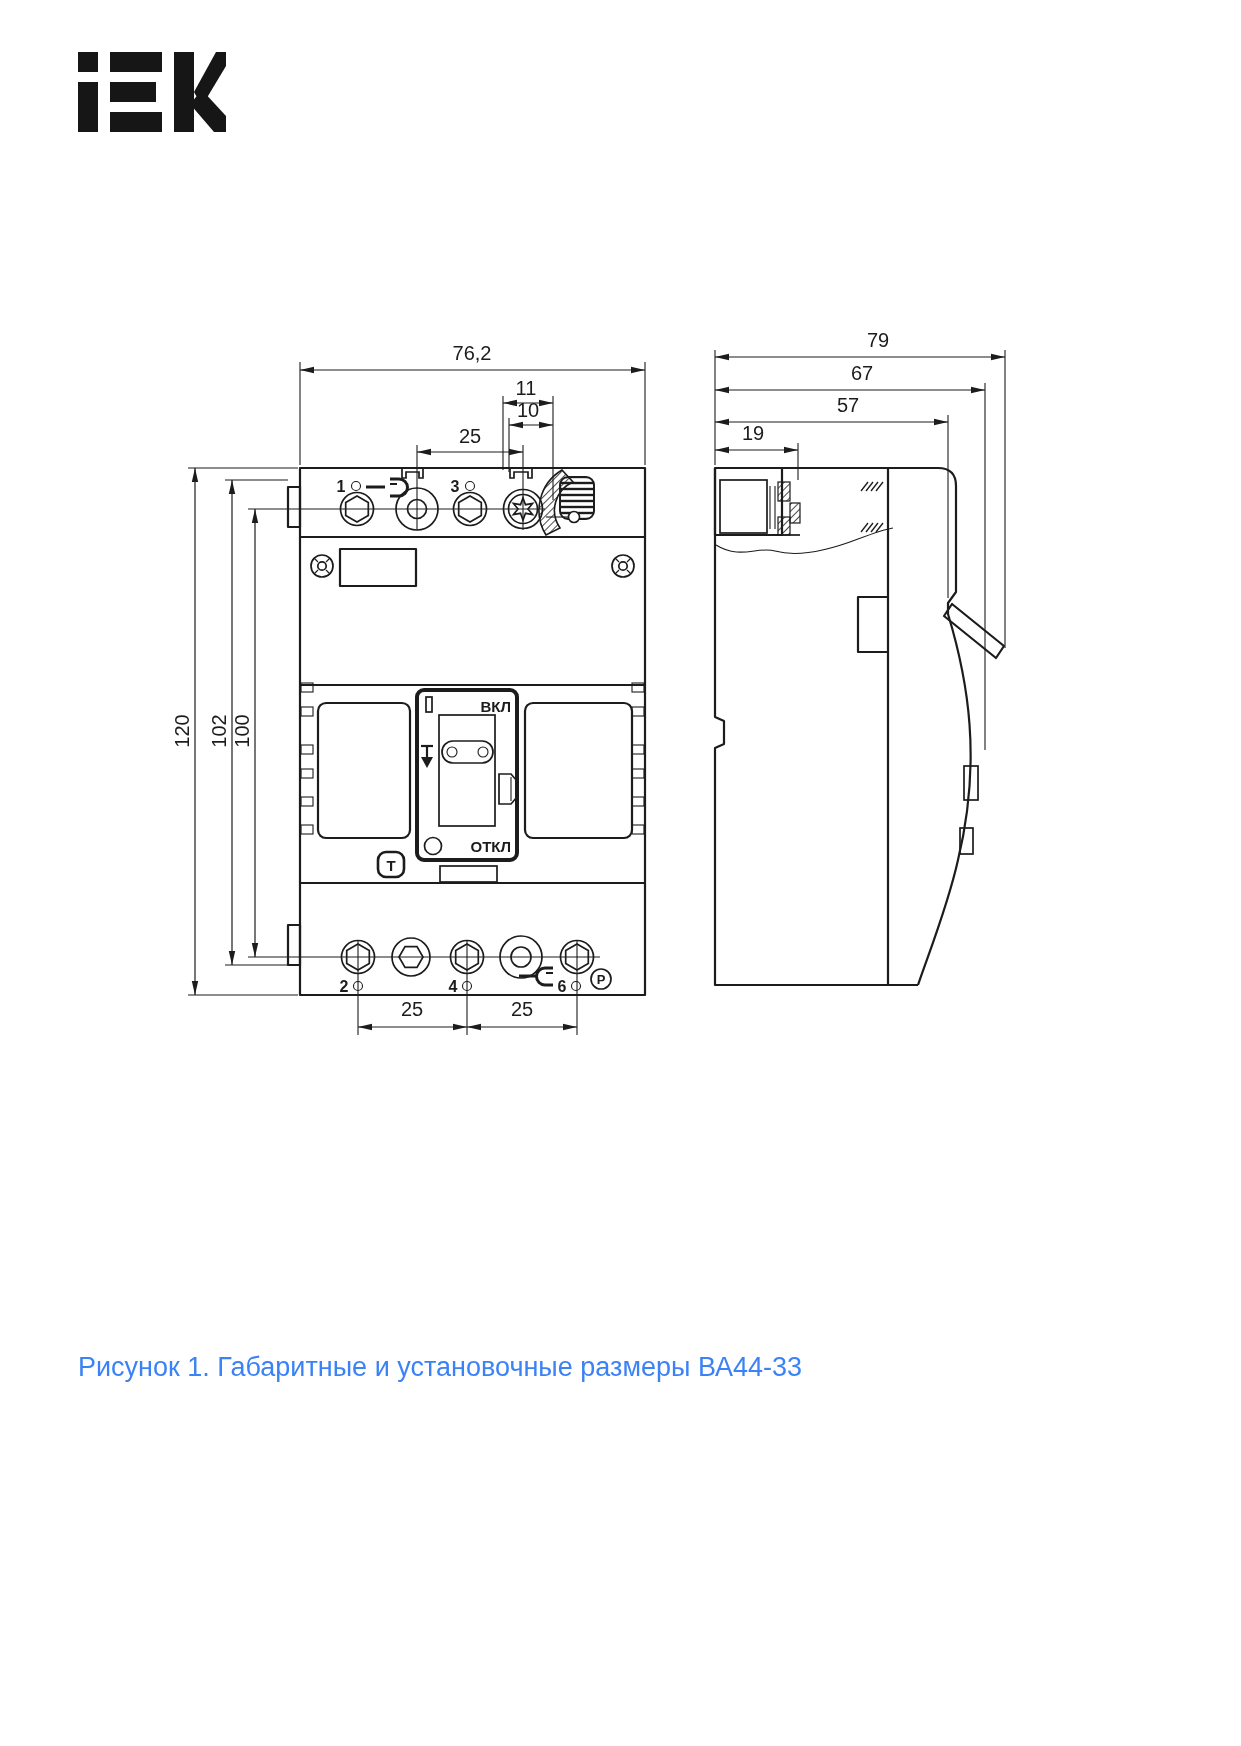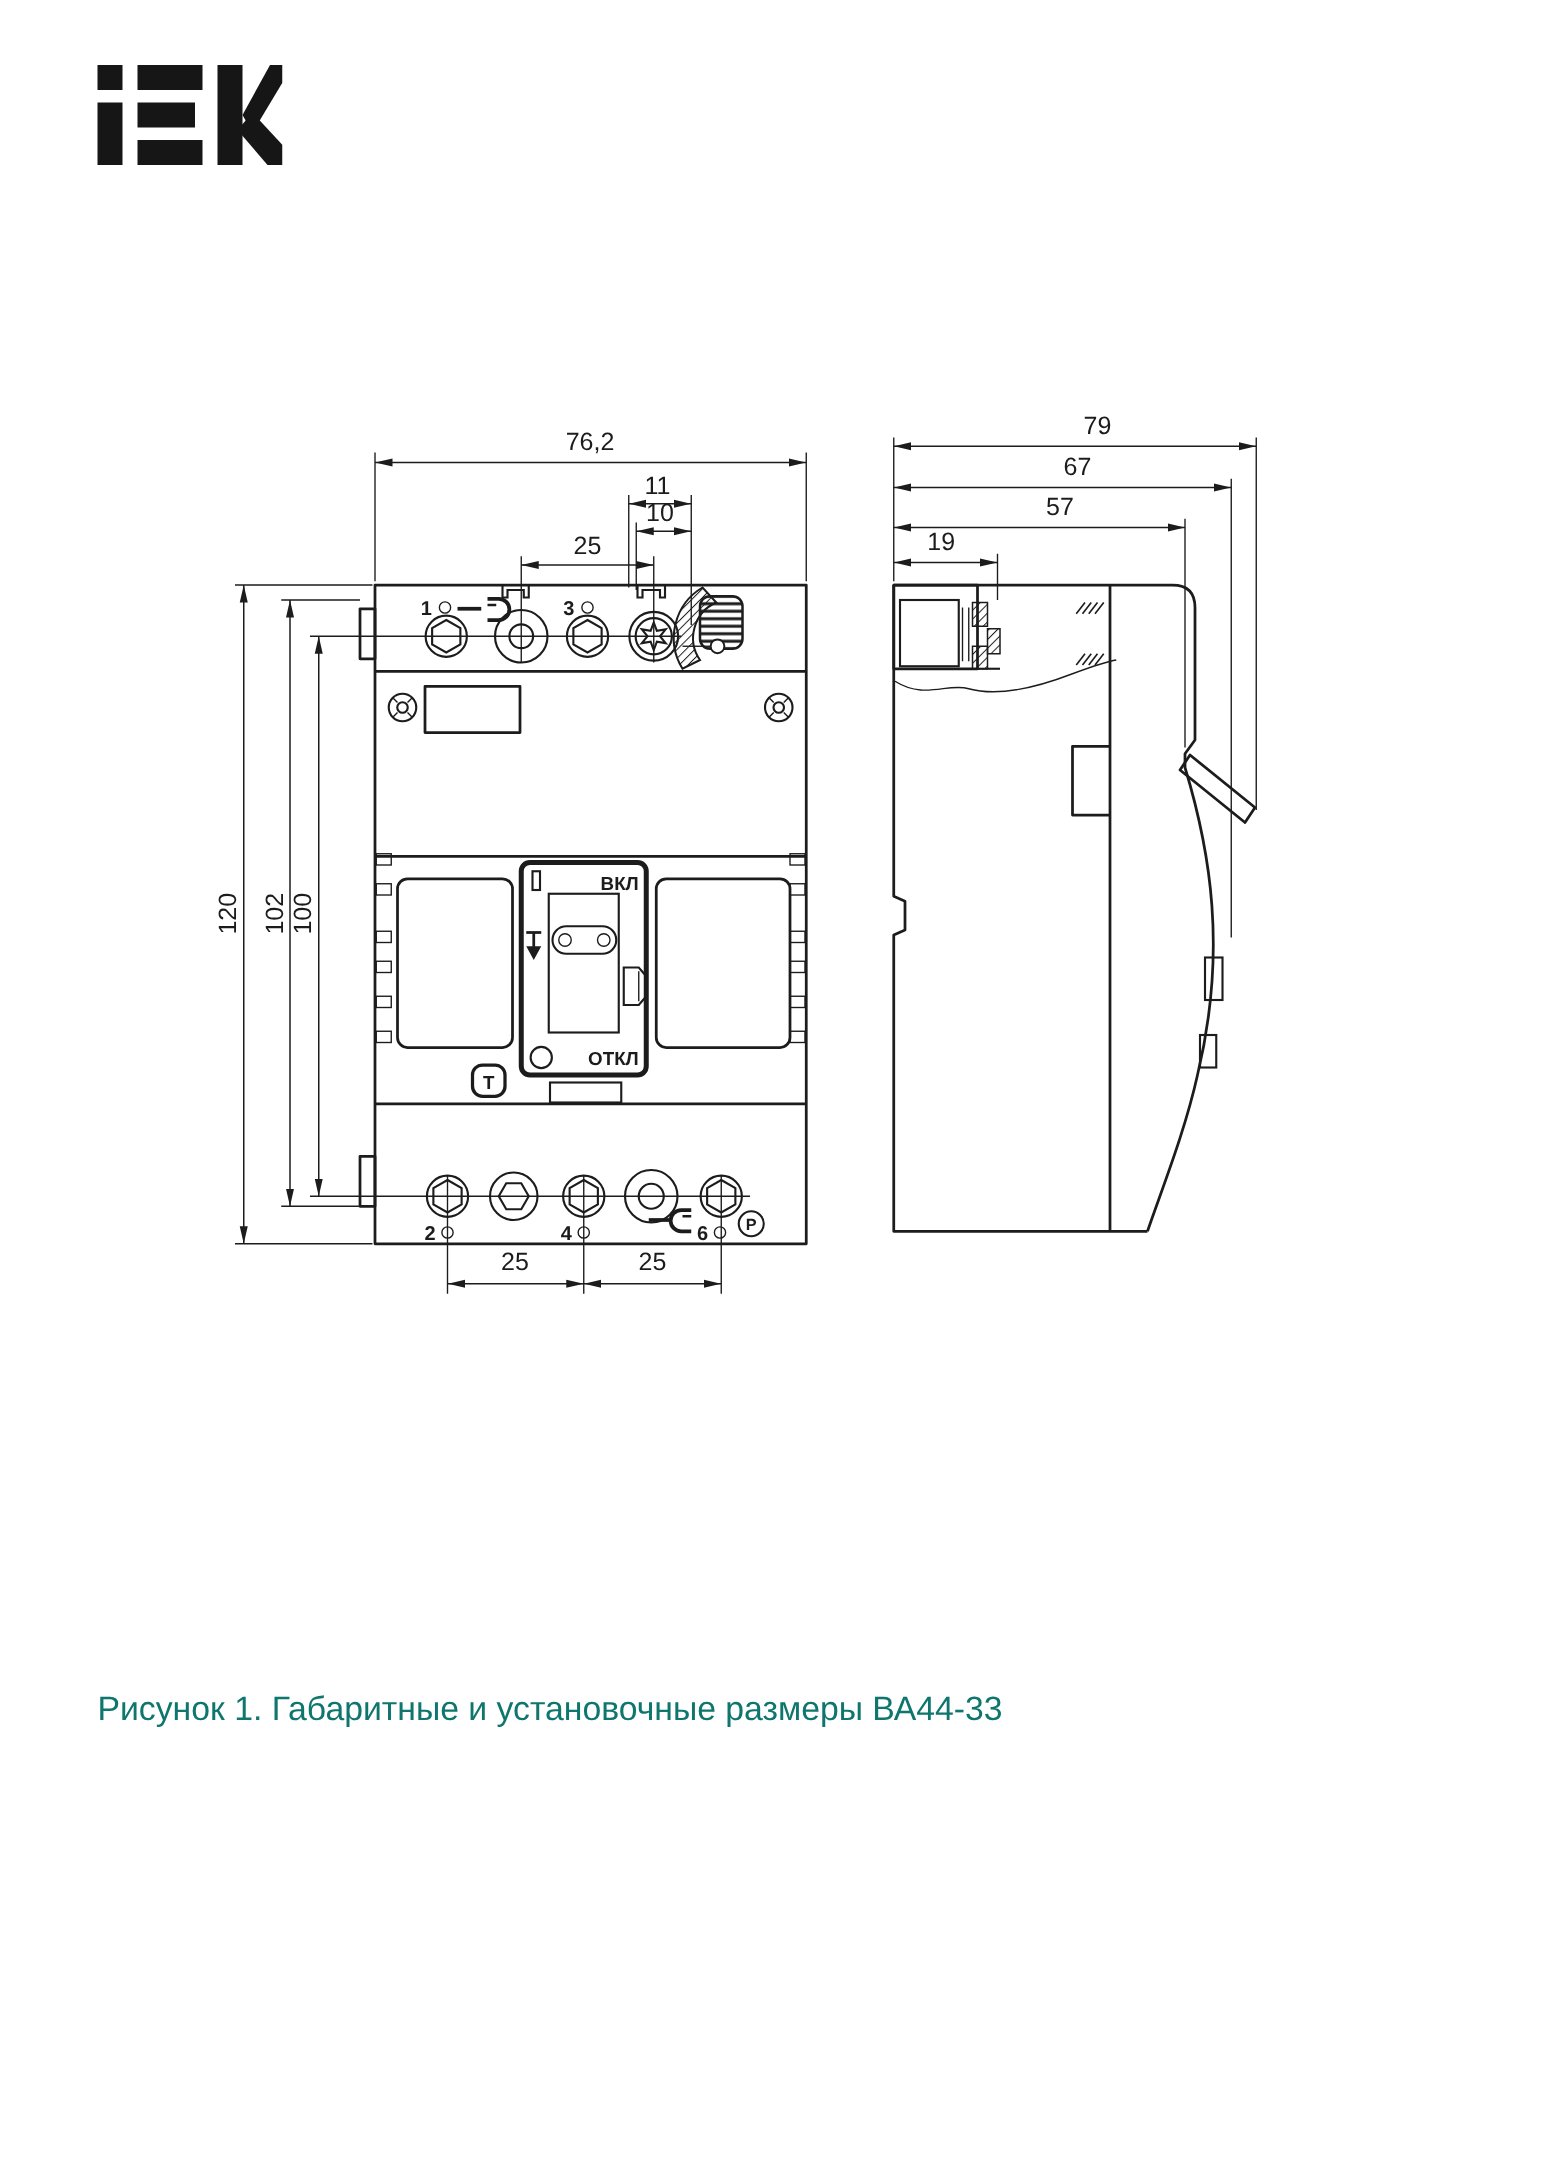--- a/index.html
+++ b/index.html
@@ -1,19 +1,19 @@
 <!DOCTYPE html>
 <html><head>
 <meta charset="utf-8">
 <style>
   html,body{margin:0;padding:0;background:#e8e8e8;}
   .page{position:relative;width:1241px;height:1746px;background:#ffffff;overflow:hidden;
         font-family:"Liberation Sans",sans-serif;}
   .logo{position:absolute;left:76px;top:52px;}
-  .caption{position:absolute;left:78px;top:1352px;font-size:27px;color:#0f766e;
+  .caption{position:absolute;left:78px;top:1352px;font-size:27px;color:#3b82f6;
            font-family:"Liberation Sans",sans-serif;text-align:right;}
   svg.draw{position:absolute;left:0;top:0;}
   svg text{font-family:"Liberation Sans",sans-serif;fill:#1c1c1c;stroke:none;}
   .dimtxt{font-size:20px;}
   .lbl{font-size:16px;font-weight:bold;}
   .mark{font-size:15px;font-weight:bold;}
   .pmark{font-size:13px;font-weight:bold;}
   .outline{stroke:#1c1c1c;fill:none;stroke-width:2.2;stroke-linejoin:round;}
   .med{stroke:#1c1c1c;fill:none;stroke-width:1.7;}
   .bold{stroke:#1c1c1c;fill:none;stroke-width:4;}

